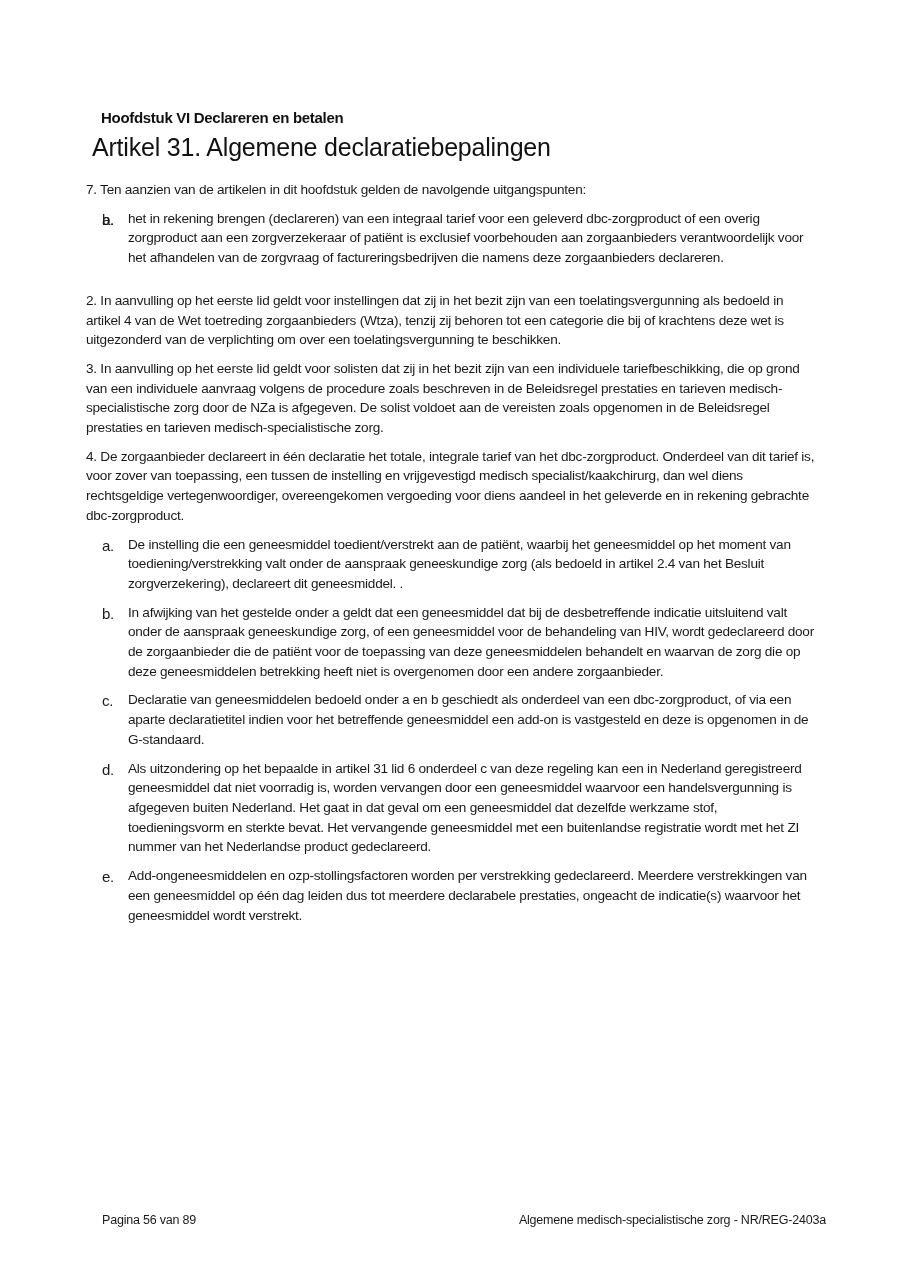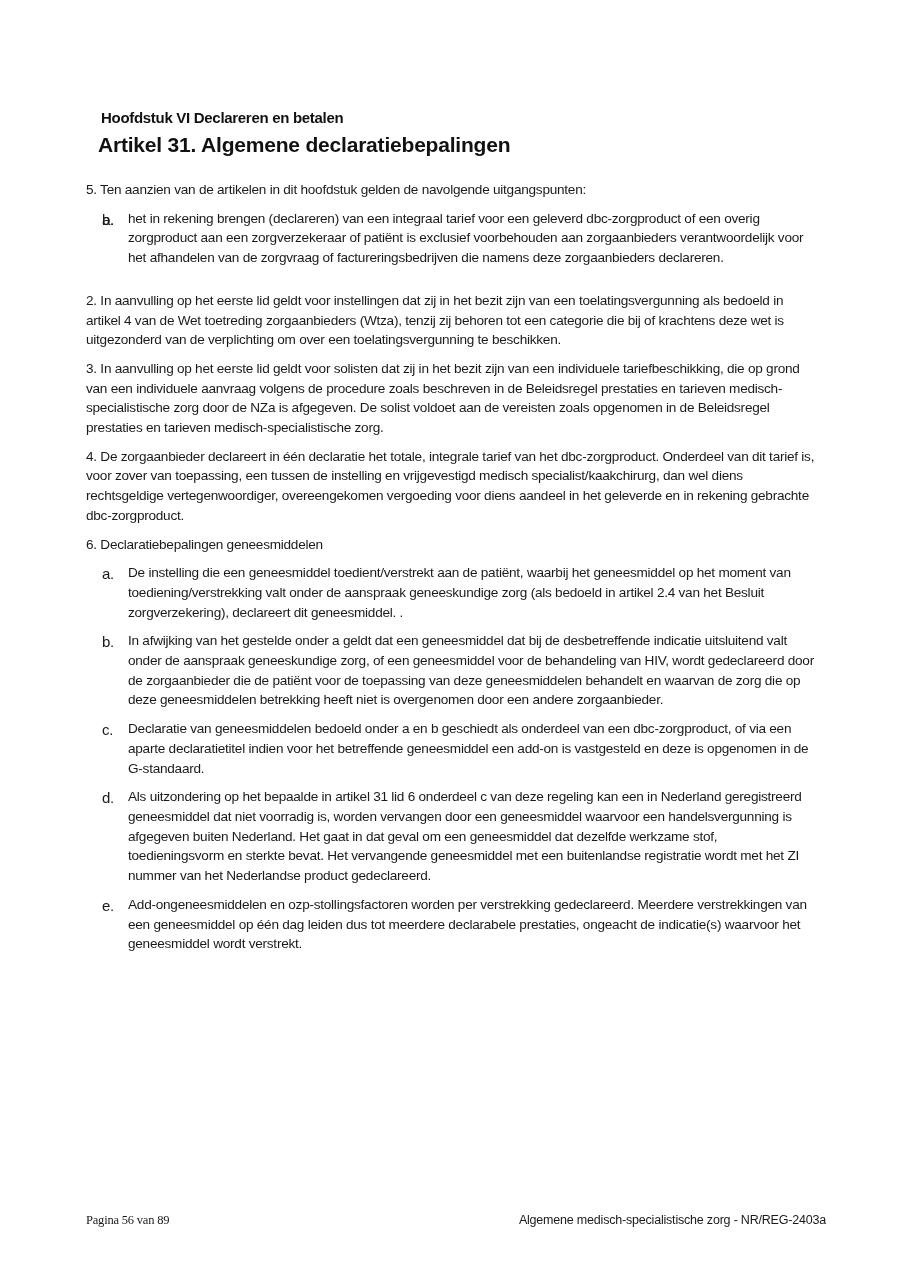--- a/index.html
+++ b/index.html
@@ -1,59 +1,58 @@
 <!DOCTYPE html>
 <html><head>
 <meta charset="utf-8">
 <style>
   html, body { margin: 0; padding: 0; background: #ffffff; }
   body { width: 900px; height: 1273px; position: relative; overflow: hidden;
          font-family: "Liberation Sans", "DejaVu Sans", sans-serif; color: #1a1a1a; }
   .page { position: absolute; left: 86px; top: 0; width: 730px; }
   .chapter-title { position: absolute; top: 94px; left: 0; font-size: 15px; font-weight: bold;
                    letter-spacing: -0.3px; margin: 15px; color: #111; }
-  .article-title { position: absolute; top: 133px; left: 12px; font-size: 21px; font-weight: bold;
+  .article-title { position: absolute; top: 133px; left: 6px; font-size: 25px; font-weight: normal;
                    letter-spacing: -0.2px; margin: 0; color: #111; }
   .body { position: absolute; top: 180px; left: 0; width: 730px; font-size: 13.6px; line-height: 19.7px;
           letter-spacing: -0.25px; }
   .para { margin: 0 0 9px 0; }
   .sublist { margin: 0 0 9px 0; padding: 0; list-style: none; }
   .subitem { position: relative; padding-left: 42px; margin: 0 0 9px 0; }
   .marker { position: absolute; left: 16px; top: 1px; font-size: 15px; }
   .gap { height: 14px; }
   .footer { position: absolute; top: 1213px; left: 86px; width: 740px; font-size: 12.5px; color: #1a1a1a;
             letter-spacing: -0.2px; }
-  .footer-left { position: absolute; left: 0; top: 0; font-family: Liberation Serif, serif; }
+  .footer-left { position: absolute; left: 16px; top: 0; }
   .footer-right { position: absolute; right: 0; top: 0; }
 </style>
 </head>
 <body>
 
 <div class="page">
   <h1 class="chapter-title">Hoofdstuk VI Declareren en betalen</h1>
   <h2 class="article-title">Artikel 31. Algemene declaratiebepalingen</h2>
 
   <div class="body">
-    <p class="para">5. Ten aanzien van de artikelen in dit hoofdstuk gelden de navolgende uitgangspunten:</p>
+    <p class="para">7. Ten aanzien van de artikelen in dit hoofdstuk gelden de navolgende uitgangspunten:</p>
     <ul class="sublist">
       <li class="subitem">
         <span class="marker">a.</span>
       </li>
       <li class="subitem">
         <span class="marker">b.</span>
         <span>het in rekening brengen (declareren) van een integraal tarief voor een geleverd dbc-zorgproduct of een overig zorgproduct aan een zorgverzekeraar of patiënt is exclusief voorbehouden aan zorgaanbieders verantwoordelijk voor het afhandelen van de zorgvraag of factureringsbedrijven die namens deze zorgaanbieders declareren.</span>
       </li>
     </ul>
     <div class="gap"></div>
 
     <p class="para">2. In aanvulling op het eerste lid geldt voor instellingen dat zij in het bezit zijn van een toelatingsvergunning als bedoeld in artikel 4 van de Wet toetreding zorgaanbieders (Wtza), tenzij zij behoren tot een categorie die bij of krachtens deze wet is uitgezonderd van de verplichting om over een toelatingsvergunning te beschikken.</p>
     <p class="para">3. In aanvulling op het eerste lid geldt voor solisten dat zij in het bezit zijn van een individuele tariefbeschikking, die op grond van een individuele aanvraag volgens de procedure zoals beschreven in de Beleidsregel prestaties en tarieven medisch-specialistische zorg door de NZa is afgegeven. De solist voldoet aan de vereisten zoals opgenomen in de Beleidsregel prestaties en tarieven medisch-specialistische zorg.</p>
     <p class="para">4. De zorgaanbieder declareert in één declaratie het totale, integrale tarief van het dbc-zorgproduct. Onderdeel van dit tarief is, voor zover van toepassing, een tussen de instelling en vrijgevestigd medisch specialist/kaakchirurg, dan wel diens rechtsgeldige vertegenwoordiger, overeengekomen vergoeding voor diens aandeel in het geleverde en in rekening gebrachte dbc-zorgproduct.</p>
 
-    <p class="para">6. Declaratiebepalingen geneesmiddelen</p>
     <ul class="sublist">
       <li class="subitem">
         <span class="marker">a.</span>
         <span>De instelling die een geneesmiddel toedient/verstrekt aan de patiënt, waarbij het geneesmiddel op het moment van toediening/verstrekking valt onder de aanspraak geneeskundige zorg (als bedoeld in artikel 2.4 van het Besluit zorgverzekering), declareert dit geneesmiddel. .</span>
       </li>
       <li class="subitem">
         <span class="marker">b.</span>
         <span>In afwijking van het gestelde onder a geldt dat een geneesmiddel dat bij de desbetreffende indicatie uitsluitend valt onder de aanspraak geneeskundige zorg, of een geneesmiddel voor de behandeling van HIV, wordt gedeclareerd door de zorgaanbieder die de patiënt voor de toepassing van deze geneesmiddelen behandelt en waarvan de zorg die op deze geneesmiddelen betrekking heeft niet is overgenomen door een andere zorgaanbieder.</span>
       </li>
       <li class="subitem">

